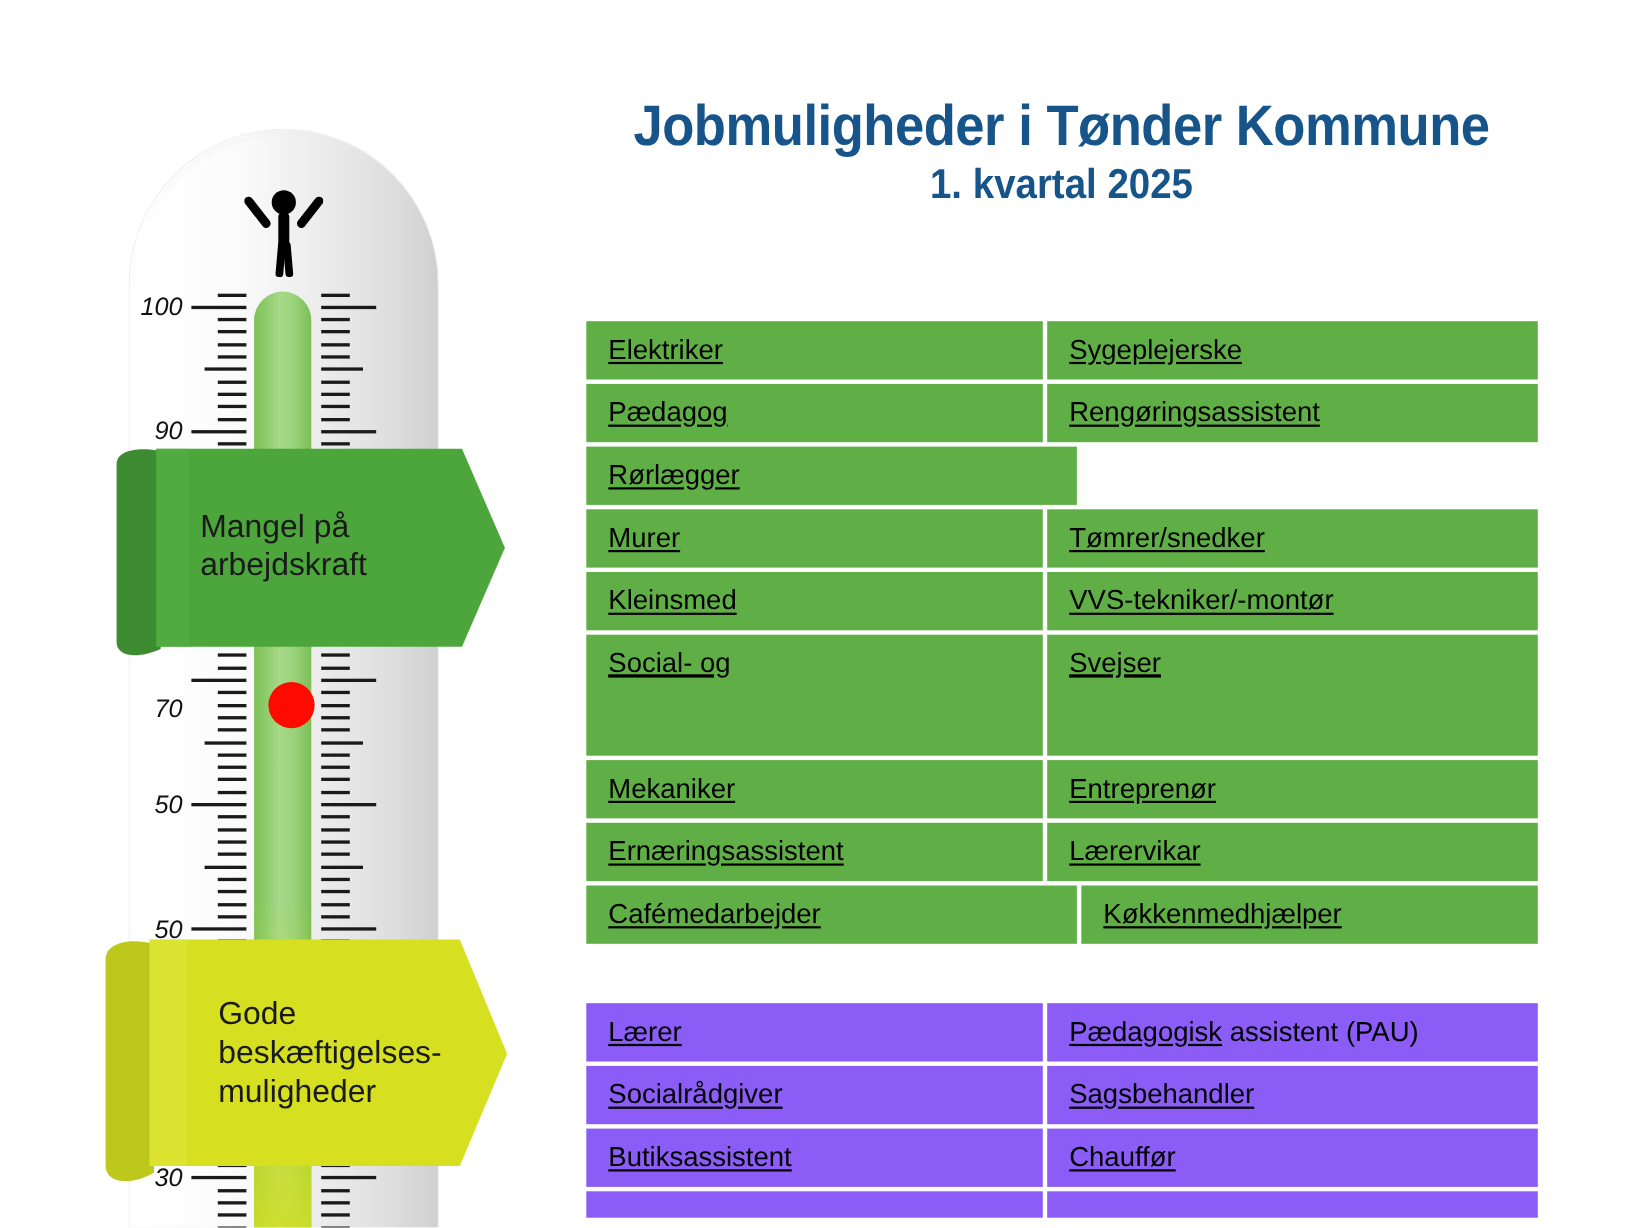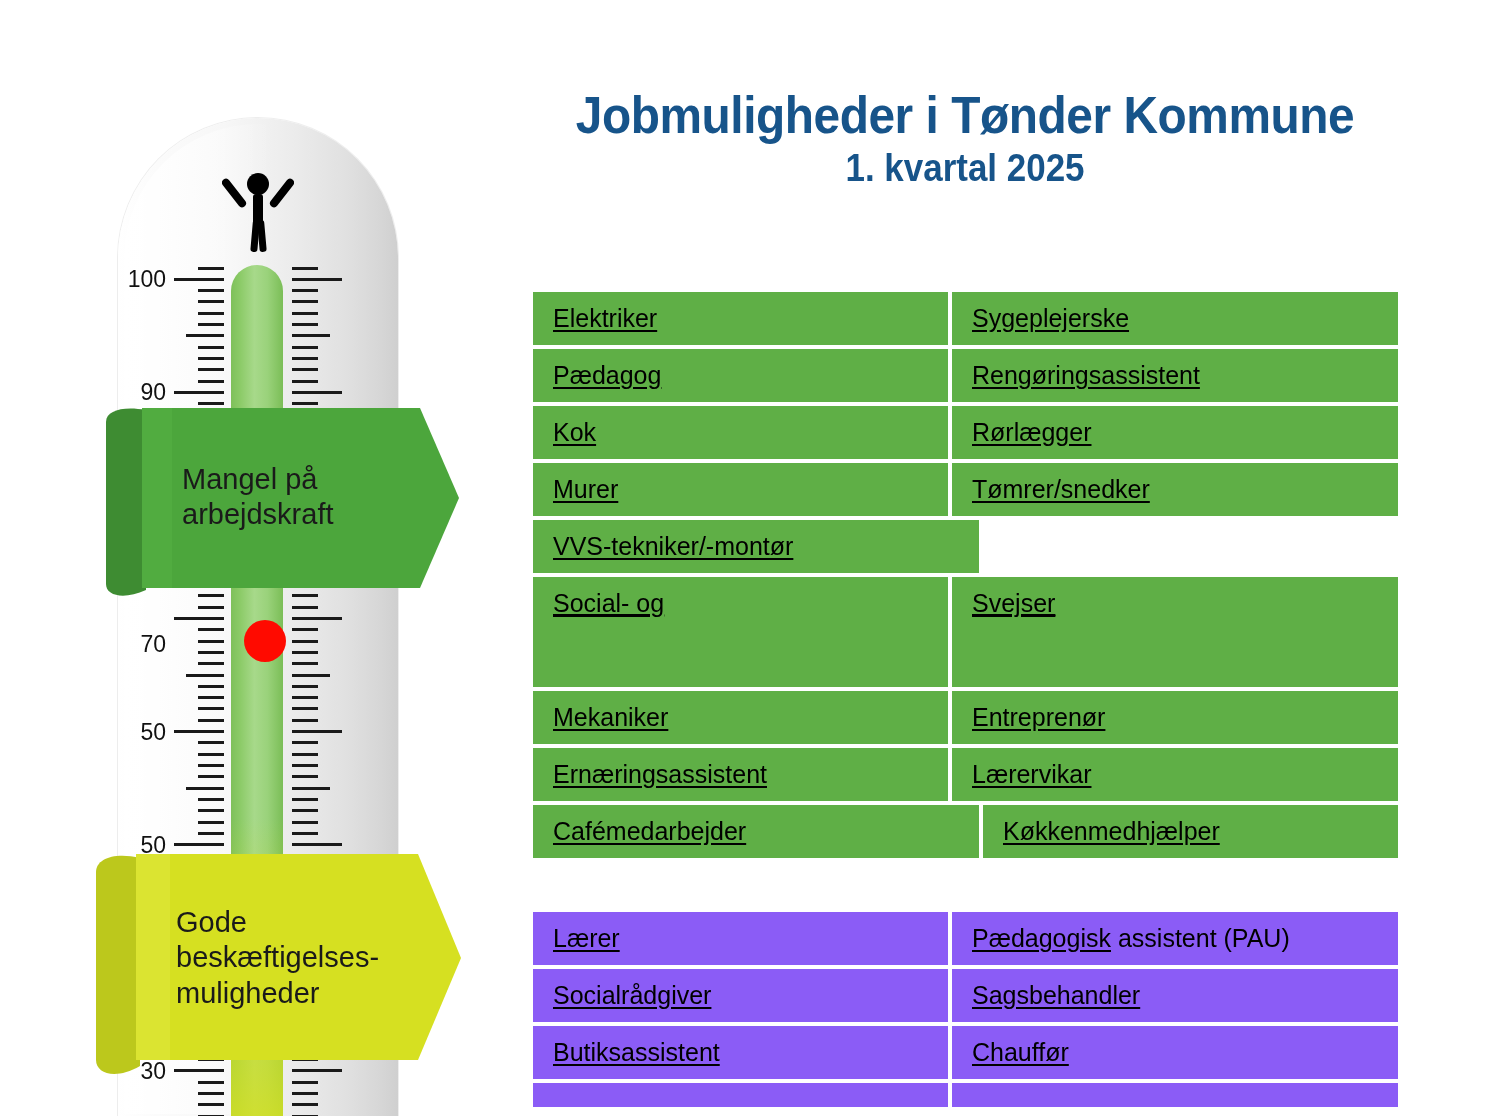--- a/index.html
+++ b/index.html
@@ -54,21 +54,21 @@
   .h2 .inner { line-height: 1.3; text-decoration: underline; }
   .green-cell { background: #5FAF46; }
   .yellow-cell { background: #8b5cf6; }
 
   #table-green { left: 533px; top: 292px; }
   #table-yellow { left: 533px; top: 912px; }
 
   
   #thermo {
     position: absolute; left: 118px; top: 118px;
-    width: 280px; height: 998px;
+    width: 280px; height: 998px; font-style: italic;
   }
   #thermo-body {
     position: absolute; left: 0; top: 0; width: 280px; height: 998px;
     border-radius: 140px 140px 0 0;
     background: linear-gradient(to right,
       #ffffff 0%, #fbfbfb 14%, #f7f7f7 38%,
       #ececec 62%, #e0e0e0 82%, #d6d6d6 94%, #cfcfcf 100%);
     box-shadow: 0 0 0 1px rgba(0,0,0,0.07);
   }
   #thermo-gloss {
@@ -479,21 +479,21 @@
       </div>
     </div>
   </div>
 
   <div class="banner" id="banner-yellow">
     <svg width="372" height="258" viewBox="0 0 372 258" style="position:absolute;left:0;top:0;">
       <path d="M4 24 C4 10, 24 4, 48 10 L48 218 C24 232, 4 226, 4 212 Z" fill="#BCC81C"></path>
       <path d="M44 6 L326 6 L369 110 L326 212 L44 212 Z" fill="#D6E021"></path>
       <path d="M44 6 L78 6 L78 212 L44 212 Z" fill="#DEE63C" opacity="0.6"></path>
     </svg>
-    <div class="band" style="top:28px; height:164px; width:292px; padding-left:44px;">
+    <div class="band" style="top:28px; height:164px; width:292px; padding-left:44px;justify-content:center;">
       <div>
         <div>Gode</div>
         <div>beskæftigelses-</div>
         <div>muligheder</div>
       </div>
     </div>
   </div>
 
   <div class="job-table" id="table-green">
       <div class="job-row">
@@ -514,44 +514,44 @@
             <div><span class="lbl">Pædagog</span></div>
           </div>
         </div>
         <div class="job-cell green-cell col-b h1">
           <div class="inner">
             <div><span class="lbl">Rengøringsassistent</span></div>
           </div>
         </div>
       </div>
       <div class="job-row">
+        <div class="job-cell green-cell col-b h1">
+          <div class="inner">
+            <div><span class="lbl">Rørlægger</span></div>
+          </div>
+        </div>
+      </div>
+      <div class="job-row">
         <div class="job-cell green-cell col-a h1">
           <div class="inner">
-            <div><span class="lbl">Kok</span></div>
-          </div>
-        </div>
-        <div class="job-cell green-cell col-b h1">
-          <div class="inner">
-            <div><span class="lbl">Rørlægger</span></div>
+            <div><span class="lbl">Murer</span></div>
+          </div>
+        </div>
+        <div class="job-cell green-cell col-b h1">
+          <div class="inner">
+            <div><span class="lbl">Tømrer/snedker</span></div>
           </div>
         </div>
       </div>
       <div class="job-row">
         <div class="job-cell green-cell col-a h1">
           <div class="inner">
-            <div><span class="lbl">Murer</span></div>
-          </div>
-        </div>
-        <div class="job-cell green-cell col-b h1">
-          <div class="inner">
-            <div><span class="lbl">Tømrer/snedker</span></div>
-          </div>
-        </div>
-      </div>
-      <div class="job-row">
+            <div><span class="lbl">Kleinsmed</span></div>
+          </div>
+        </div>
         <div class="job-cell green-cell col-b h1">
           <div class="inner">
             <div><span class="lbl">VVS-tekniker/-montør</span></div>
           </div>
         </div>
       </div>
       <div class="job-row">
         <div class="job-cell green-cell col-a h2">
           <div class="inner">
             <div><span class="lbl">Social- og</span></div>

